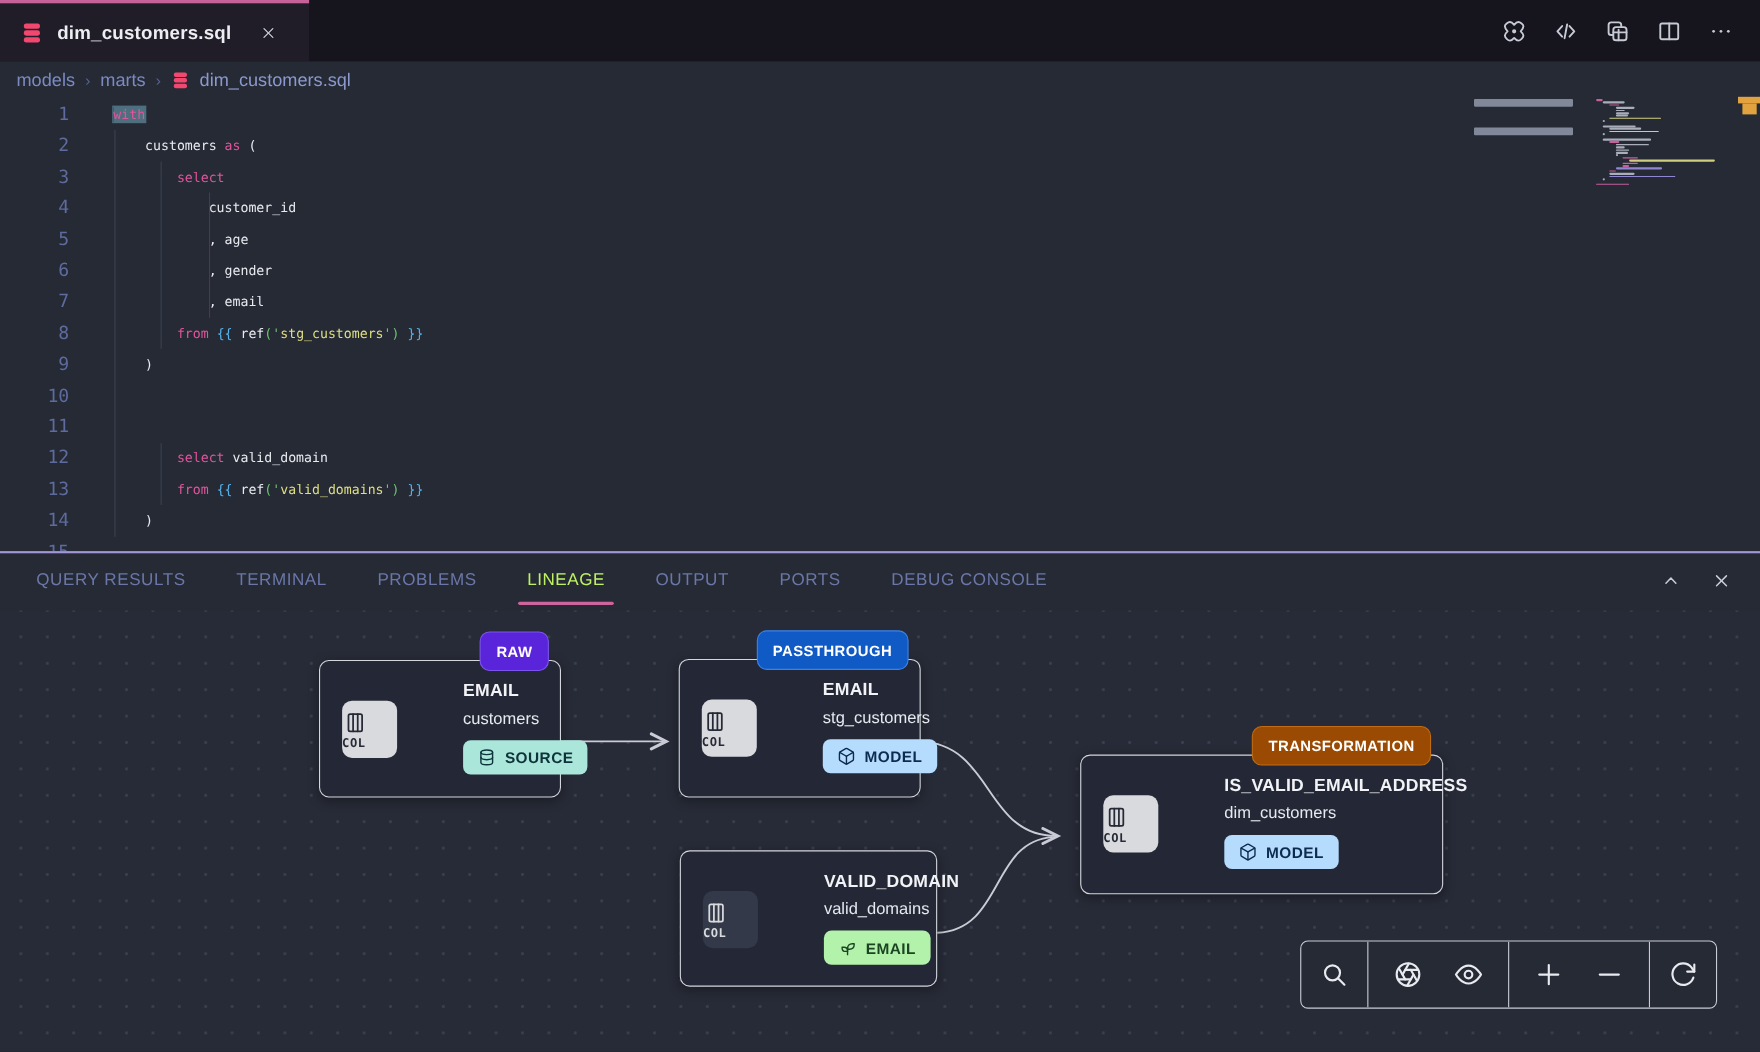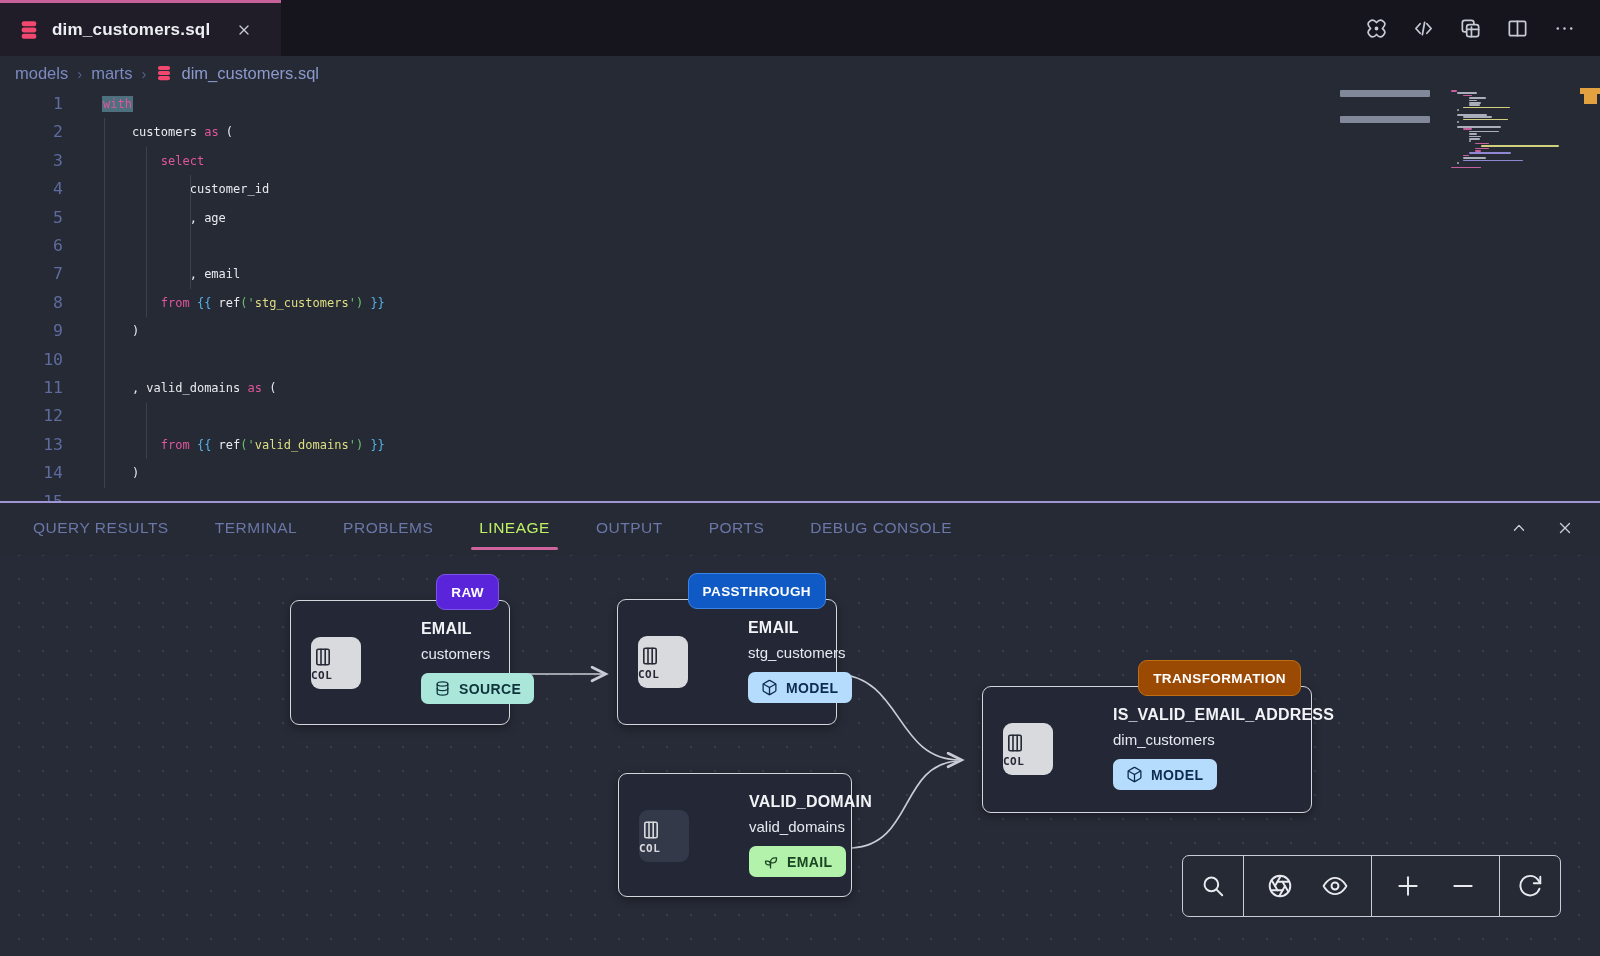--- a/index.html
+++ b/index.html
@@ -174,43 +174,44 @@
       <div class="code-row" style="top: 85.2px;">
         <span class="ln">4</span>
         <span class="code-text"><span class="tk-i">            customer_id</span></span>
       </div>
       <div class="code-row" style="top: 113.6px;">
         <span class="ln">5</span>
         <span class="code-text"><span class="tk-i">            , age</span></span>
       </div>
       <div class="code-row" style="top: 142px;">
         <span class="ln">6</span>
+        <span class="code-text"><span class="tk-i">            , gender</span></span>
       </div>
       <div class="code-row" style="top: 170.4px;">
         <span class="ln">7</span>
         <span class="code-text"><span class="tk-i">            , email</span></span>
       </div>
       <div class="code-row" style="top: 198.8px;">
         <span class="ln">8</span>
         <span class="code-text"><span class="tk-i">        </span><span class="tk-k">from</span><span class="tk-i"> </span><span class="tk-b">{{</span><span class="tk-i"> ref</span><span class="tk-p">(</span><span class="tk-p">'</span><span class="tk-s">stg_customers</span><span class="tk-p">'</span><span class="tk-p">)</span><span class="tk-i"> </span><span class="tk-b">}}</span></span>
       </div>
       <div class="code-row" style="top: 227.2px;">
         <span class="ln">9</span>
         <span class="code-text"><span class="tk-i">    )</span></span>
       </div>
       <div class="code-row" style="top: 255.6px;">
         <span class="ln">10</span>
         <span class="code-text"></span>
       </div>
       <div class="code-row" style="top: 284px;">
         <span class="ln">11</span>
-        <span class="code-text"><span class="tk-i">    , valid_domains </span><span class="tk-k">as</span><span class="tk-i"> (</span></span>
       </div>
       <div class="code-row" style="top: 312.4px;">
         <span class="ln">12</span>
+        <span class="code-text"><span class="tk-i">        </span><span class="tk-k">select</span><span class="tk-i"> valid_domain</span></span>
       </div>
       <div class="code-row" style="top: 340.8px;">
         <span class="ln">13</span>
         <span class="code-text"><span class="tk-i">        </span><span class="tk-k">from</span><span class="tk-i"> </span><span class="tk-b">{{</span><span class="tk-i"> ref</span><span class="tk-p">(</span><span class="tk-p">'</span><span class="tk-s">valid_domains</span><span class="tk-p">'</span><span class="tk-p">)</span><span class="tk-i"> </span><span class="tk-b">}}</span></span>
       </div>
       <div class="code-row" style="top: 369.2px;">
         <span class="ln">14</span>
         <span class="code-text"><span class="tk-i">    )</span></span>
       </div>
       <div class="code-row" style="top: 397.6px;">

